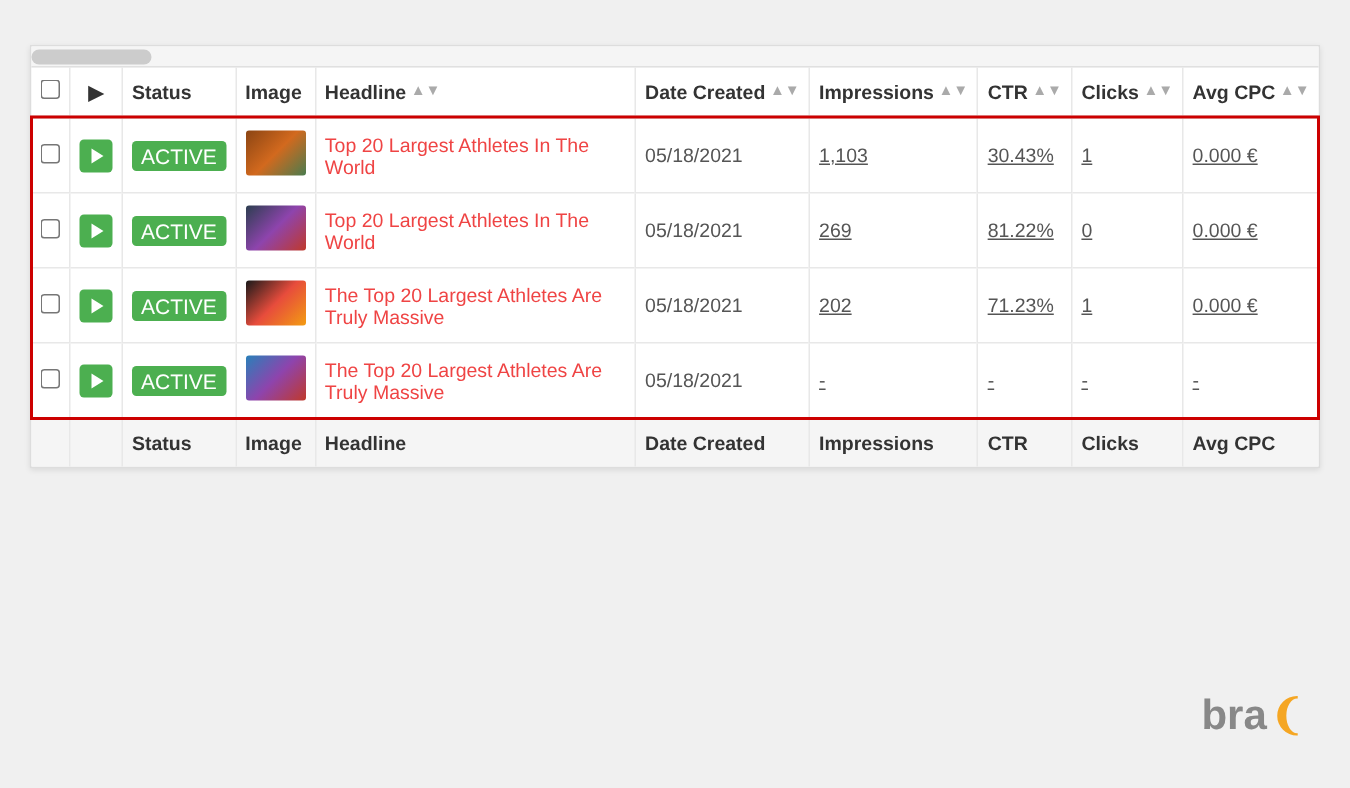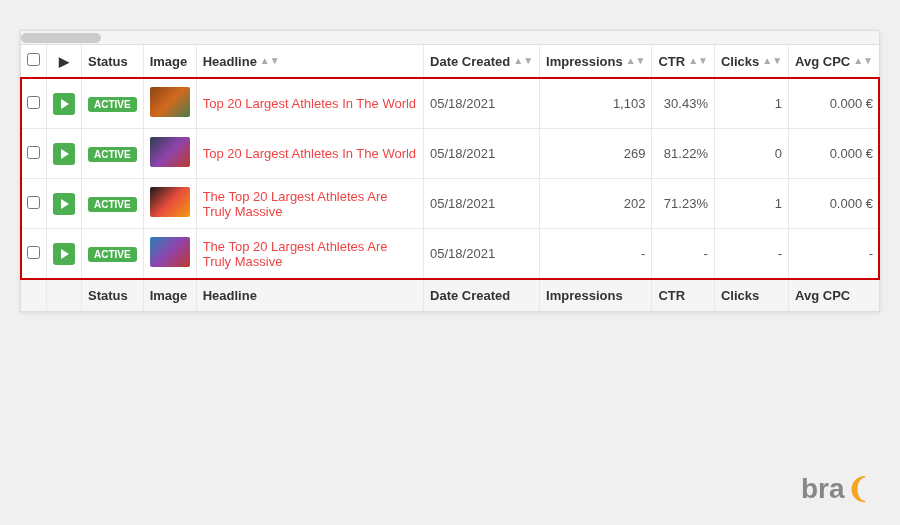--- a/index.html
+++ b/index.html
@@ -84,22 +84,22 @@
       font-size: 13px;
     }
 
     tbody td:last-child {
       border-right: none;
     }
 
     .status-badge {
       background: #4caf50;
       color: #fff;
-      font-size: 10px;
-      font-weight: bold;
+      font-size: 14px;
+      font-weight: normal;
       padding: 2px 6px;
       border-radius: 3px;
       display: inline-block;
     }
 
     .play-btn {
       width: 22px;
       height: 22px;
       background: #4caf50;
       border-radius: 3px;
@@ -130,21 +130,21 @@
       overflow: hidden;
     }
 
     .headline-link {
       color: #ef4444;
       text-decoration: none;
       cursor: pointer;
     }
 
     td.numeric {
-      text-align: right;
+      text-decoration: underline;
     }
 
     .checkbox-cell {
       width: 24px;
       text-align: center;
     }
 
     .nav-cell {
       width: 30px;
       text-align: center;
@@ -161,21 +161,21 @@
       color: #333;
       font-size: 13px;
       white-space: nowrap;
     }
 
     tfoot tr th:last-child { border-right: none; }
 
     
     .brax-logo {
       position: absolute;
-      bottom: 20px;
+      bottom: 32px;
       right: 30px;
       font-size: 28px;
       font-weight: bold;
       color: #888;
       display: flex;
       align-items: center;
       gap: 2px;
     }
 
     .brax-y {

